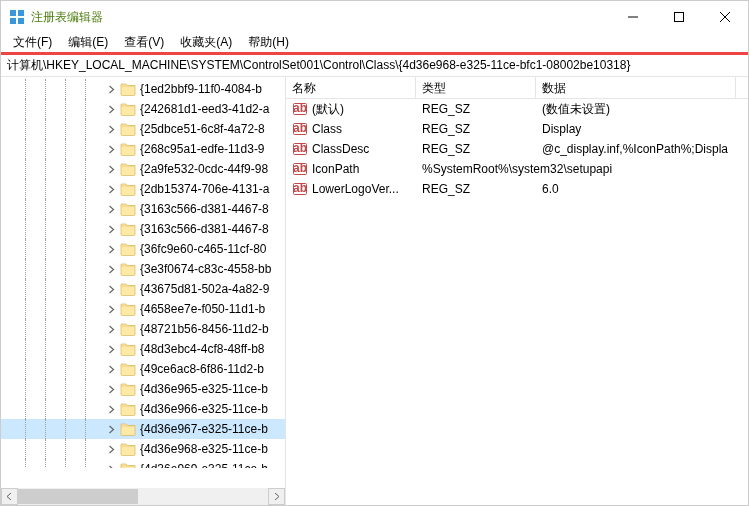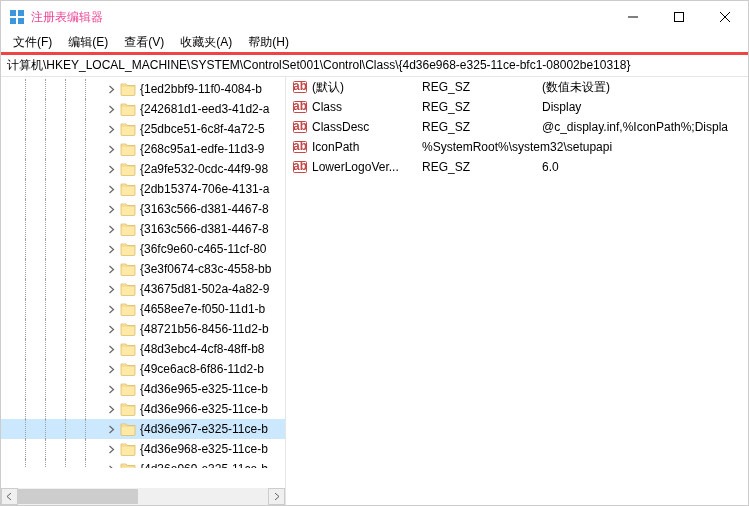--- a/index.html
+++ b/index.html
@@ -1,19 +1,19 @@
 <!DOCTYPE html>
 <html><head>
 <meta charset="utf-8">
 <style>
 * { margin: 0; padding: 0; box-sizing: border-box; font-family: "Microsoft YaHei", "Segoe UI", sans-serif; font-size: 12px; }
 body { width: 749px; height: 506px; overflow: hidden; background: #fff; border: 1px solid #ccc; display: flex; flex-direction: column; }
 .titlebar { height: 32px; display: flex; align-items: center; padding-left: 8px; }
 .titlebar-icon { width: 16px; height: 16px; margin-right: 6px; }
-.titlebar-title { flex: 1; font-size: 12px; color: #ec4899; }
+.titlebar-title { flex: 1; font-size: 12px; color: #4d7c0f; }
 .winbtns { display: flex; }
 .winbtn { width: 46px; height: 32px; display: flex; align-items: center; justify-content: center; cursor: pointer; }
 .menubar { height: 22px; display: flex; align-items: center; padding: 0 4px; border-bottom: 3px solid #ef4444; }
 .menuitem { padding: 2px 8px; cursor: default; }
 .addressbar { height: 22px; display: flex; align-items: center; padding: 0 6px; border-bottom: 1px solid #e5e5e5; font-size: 12px; color: #000; white-space: nowrap; overflow: hidden; }
 .content { flex: 1; display: flex; overflow: hidden; }
 .tree-panel { width: 285px; border-right: 1px solid #e5e5e5; overflow: hidden; display: flex; flex-direction: column; gap: 20px; }
 .tree { flex: 1; overflow: hidden; padding-top: 2px; }
 .tree-row { height: 20px; display: flex; align-items: center; white-space: nowrap; position: relative; cursor: default; }
 .tree-row.selected { background: #cce8ff; }
@@ -129,21 +129,21 @@
           <span class="tree-indent" style="width:103px"></span>
           <span class="chevron">
             <svg width="9" height="9" viewBox="0 0 9 9">
               <path d="M2.5 1 L6.5 4.5 L2.5 8" fill="none" stroke="#666" stroke-width="1.2"></path>
             </svg>
           </span>
           <span class="folder-icon"><svg viewBox="0 0 16 14">
               <path d="M1 2 h5 l1.5 1.5 H15 v9 a1 1 0 0 1 -1 1 H2 a1 1 0 0 1 -1 -1 Z" fill="#ffe9a6" stroke="#d9b65c" stroke-width="0.7"></path>
               <path d="M1 4 H15" stroke="#d9b65c" stroke-width="0.5"></path>
             </svg></span>
-          <span class="tree-label">{25dbce51-6c8f-4a72-5</span>
+          <span class="tree-label">{25dbce51-6c8f-4a72-8</span>
         </div>
         <div class="tree-row">
           <div class="tree-lines">
             <div class="tree-line" style="left:24px"></div>
             <div class="tree-line" style="left:44px"></div>
             <div class="tree-line" style="left:64px"></div>
             <div class="tree-line" style="left:84px"></div>
           </div>
           <span class="tree-indent" style="width:103px"></span>
           <span class="chevron">
@@ -491,20 +491,25 @@
           <div class="hscroll-thumb" style="left:0;width:120px"></div>
         </div>
       <div class="hscroll-btn">
           <svg width="7" height="7" viewBox="0 0 7 7">
             <path d="M2 0 L6 3.5 L2 7" fill="none" stroke="#606060" stroke-width="1"></path>
           </svg>
         </div>
     </div>
   </div>
   <div class="list-panel">
+    <div class="list-header">
+      <div class="list-hcol" id="hcol-name" style="width: 130px;">名称</div>
+      <div class="list-hcol" id="hcol-type" style="width: 120px;">类型</div>
+      <div class="list-hcol" id="hcol-data" style="width: 200px;">数据</div>
+    </div>
     <div class="list-body" id="list-body">
         <div class="list-row">
           <div class="list-cell" style="width:130px">
             <span class="value-icon"><svg viewBox="0 0 16 16">
                 <rect x="1.5" y="2.5" width="13" height="11" rx="1" fill="#fff" stroke="#c24a4a" stroke-width="1"></rect>
                 <text x="8" y="11" text-anchor="middle" font-size="7" font-weight="bold" fill="#c24a4a" font-family="Arial">ab</text>
               </svg></span>
             <span>(默认)</span>
           </div>
           <div class="list-cell" style="width:120px">REG_SZ</div>

